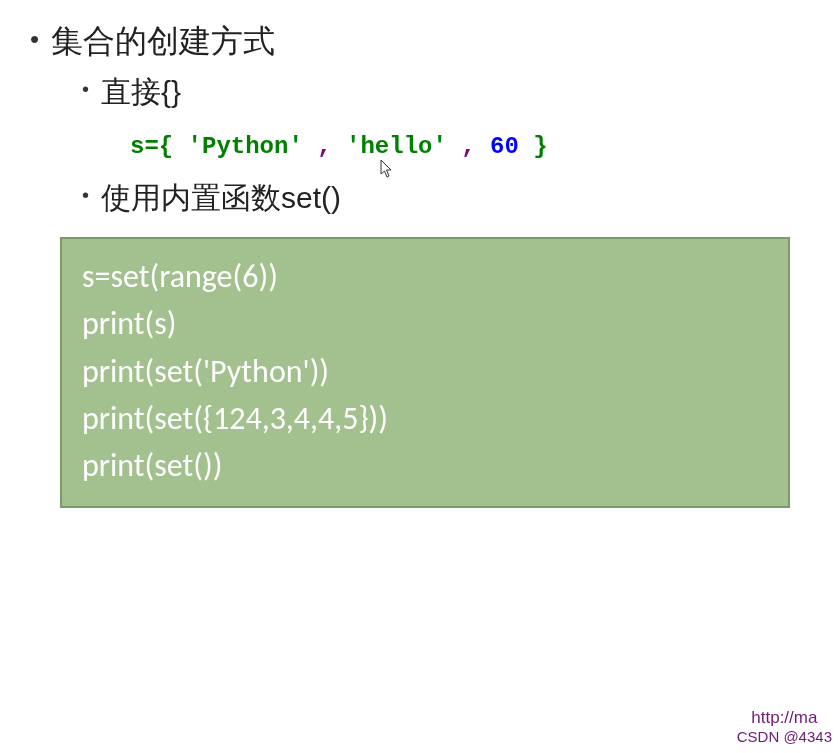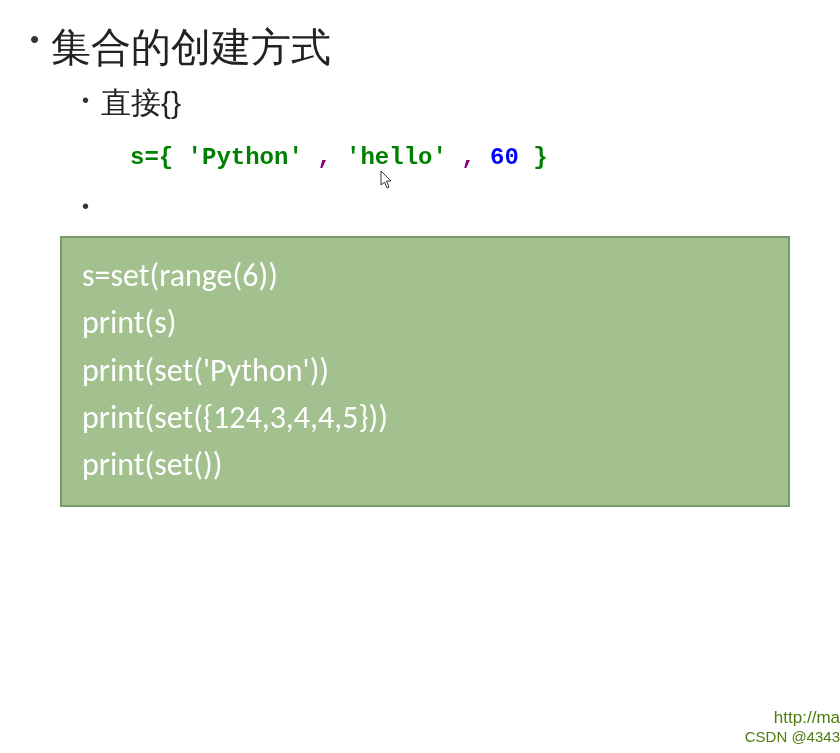--- a/index.html
+++ b/index.html
@@ -23,21 +23,21 @@
       align-items: flex-start;
       margin-bottom: 8px;
     }
     .bullet-l1 .dot {
       font-size: 26px;
       margin-right: 12px;
       margin-top: 4px;
       color: #333;
     }
     .bullet-l1 .text {
-      font-size: 40px;
+      font-size: 32px;
       color: #222;
     }
     .bullet-l2 {
       display: flex;
       align-items: flex-start;
       margin-left: 52px;
       margin-bottom: 8px;
       margin-top: 8px;
     }
     .bullet-l2 .dot {
@@ -71,24 +71,24 @@
       background: #A3C08F;
       border: 2px solid #7A9A6A;
       padding: 14px 8px 16px 20px;
       font-family: "Calibri", "Arial", sans-serif;
       font-size: 32px;
       color: #FFFFFF;
       line-height: 1.48;
     }
     .watermark {
       position: absolute;
-      right: 0;
+      right: 8px;
       bottom: 6px;
-      text-align: right;
-      color: #4d7c0f;
+      text-align: center;
+      color: #701a75;
       font-family: Arial, sans-serif;
       font-size: 16px;
       line-height: 1.25;
     }
     .watermark .line1 {
       font-size: 17px;
     }
     .watermark .line2 {
       font-size: 15px;
     }
@@ -112,20 +112,21 @@
     <span class="kw-green">s={ </span><span class="kw-green">'Python'</span><span class="kw-purple"> , </span><span class="kw-green">'hello'</span><span class="kw-purple">   ,</span><span class="kw-num"> 60</span><span class="kw-green">   }</span>
     <span class="cursor-icon">
       <svg width="16" height="20" viewBox="0 0 16 20">
         <path d="M1 1 L1 15 L4.5 12 L7 18 L9 17 L6.5 11 L11 11 Z" fill="white" stroke="#333" stroke-width="1"></path>
       </svg>
     </span>
   </div>
 
   <div class="bullet-l2" style="margin-top:18px;">
     <span class="dot">•</span>
+    <span class="text">使用内置函数set()</span>
   </div>
 
   <div class="code-block">
     <div>s=set(range(6))</div>
     <div>print(s)</div>
     <div>print(set('Python'))</div>
     <div>print(set({124,3,4,4,5}))</div>
     <div>print(set())</div>
   </div>
 

